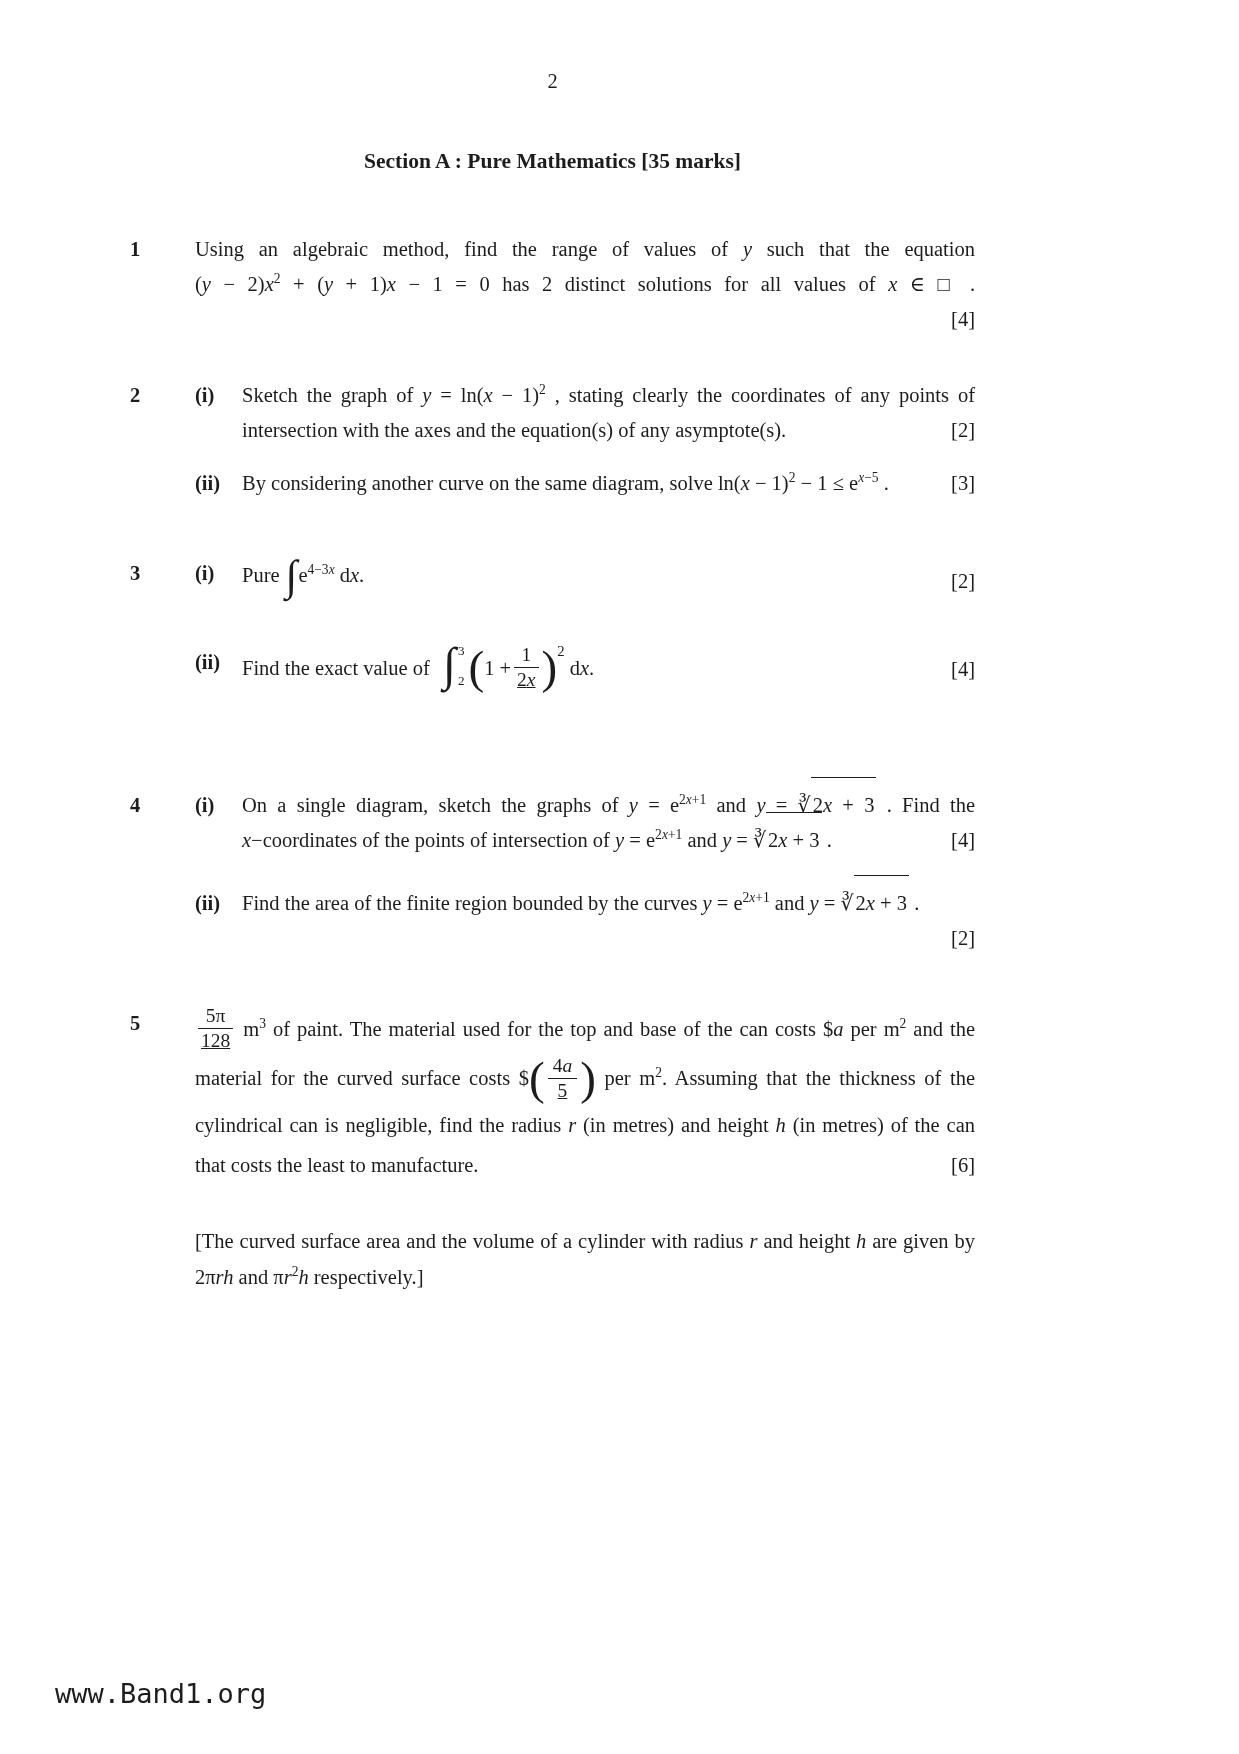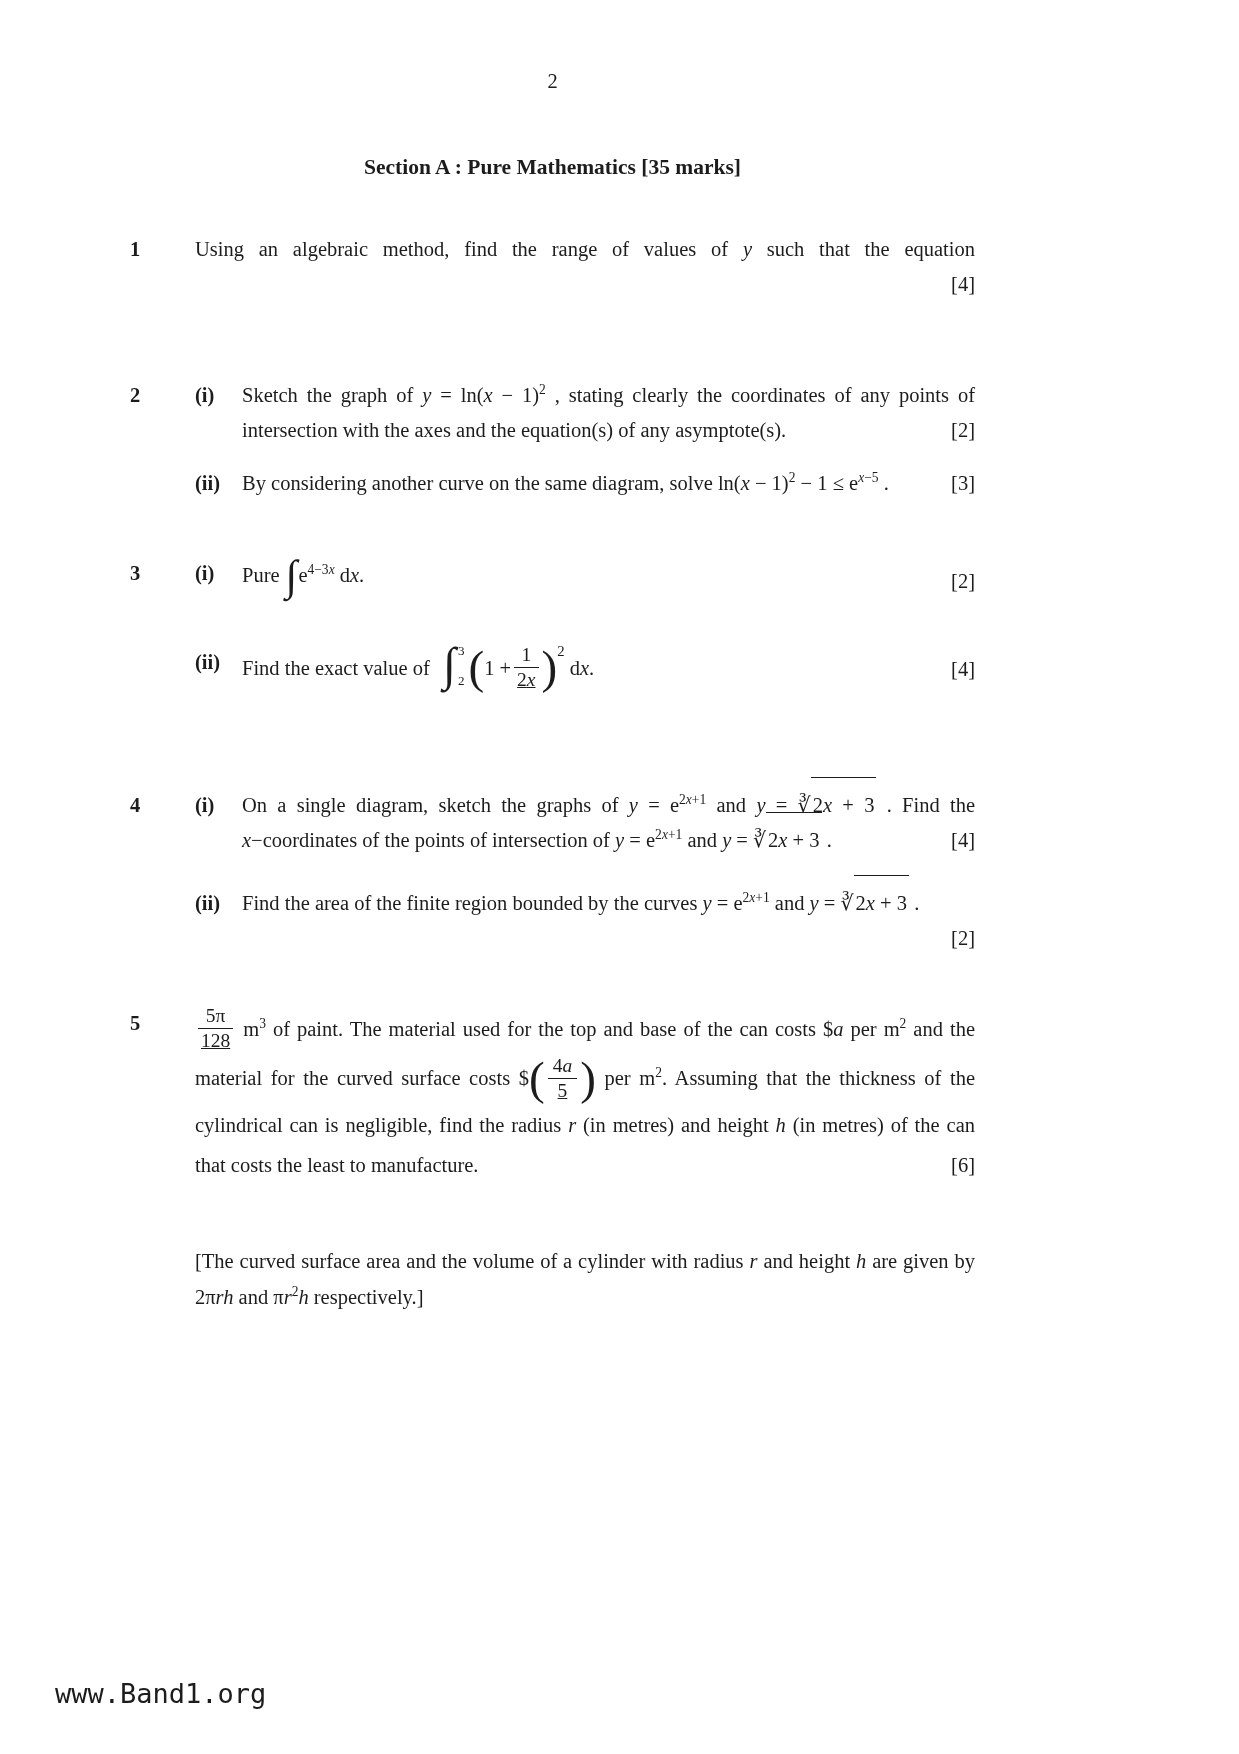--- a/index.html
+++ b/index.html
@@ -2,21 +2,21 @@
 <html><head>
 <meta charset="utf-8">
 <style>
   html,body{margin:0;padding:0;background:#ffffff;}
   .page{
     position:relative;width:1239px;height:1754px;background:#ffffff;color:#1c1c1c;
     font-family:"Liberation Serif","DejaVu Serif",serif;font-size:20.5px;line-height:35px;
     overflow:hidden;
   }
   .pageno{position:absolute;top:64px;left:130px;width:845px;text-align:center;}
-  .title{position:absolute;top:144px;left:130px;width:845px;text-align:center;font-weight:bold;font-size:21.5px;margin-top:6px;}
+  .title{position:absolute;top:144px;left:130px;width:845px;text-align:center;font-weight:bold;font-size:21.5px;}
   .q{position:absolute;left:130px;width:845px;display:flex;}
   .qnum{flex:0 0 65px;font-weight:bold;}
   .qcontent{flex:1;min-width:0;}
   .part{display:flex;}
   .plabel{flex:0 0 47px;font-weight:bold;}
   .ptext{flex:1;min-width:0;position:relative;text-align:justify;}
   .jspread{text-align:justify;text-align-last:justify;}
   .marksline{text-align:right;}
   .marks-br{position:absolute;right:0;bottom:0;}
   .mrow{flex:1;min-width:0;}
@@ -30,38 +30,39 @@
   .intsign{font-size:2.1em;line-height:1;vertical-align:middle;display:inline-block;margin:0 1px 0 6px;transform:translateY(-2px);}
   .intgrp{display:inline-flex;align-items:stretch;vertical-align:middle;margin:0 4px 0 8px;transform:translateY(-3px);}
   .intgrp .intsign{margin:0;font-size:2.3em;}
   .ilims{display:flex;flex-direction:column;justify-content:space-between;font-size:0.64em;line-height:1;padding:1px 0 3px 2px;}
   .bigp{font-size:2.3em;line-height:1;vertical-align:middle;display:inline-block;transform:translateY(-2px);}
   .pgrp{display:inline-flex;align-items:flex-start;vertical-align:middle;transform:translateY(-2px);}
   .pgrp .bigp{transform:none;}
   .pgrp .pw{font-size:0.72em;line-height:1;margin-top:0;}
   .ovl{border-top:1.5px solid #1c1c1c;padding:16px 2px;}
   .q5body{position:relative;text-align:justify;line-height:40px;}
-  .note{margin-top:58px;text-align:justify;line-height:36px;}
+  .note{margin-top:38px;text-align:justify;line-height:36px;}
   .footer{position:absolute;left:55px;top:1676px;font-family:"DejaVu Sans Mono","Liberation Mono",monospace;font-size:27px;}
   .gap18{margin-top:18px;}
   .gap46{margin-top:46px;}
   .gap28{margin-top:28px;}
 </style>
 </head>
 <body>
 
 <div class="page">
 
   <div class="pageno">2</div>
   <div class="title">Section A : Pure Mathematics [35 marks]</div>
 
   <div class="q" style="top:232px;">
     <div class="qnum">1</div>
     <div class="qcontent">
       <div class="jspread">Using an algebraic method, find the range of values of <i>y</i> such that the equation</div>
+      <div class="jspread">(<i>y</i> − 2)<i>x</i><sup>2</sup> + (<i>y</i> + 1)<i>x</i> − 1 = 0 has 2 distinct solutions for all values of <i>x</i> ∈ □ .</div>
       <div class="marksline">[4]</div>
     </div>
   </div>
 
   <div class="q" style="top:378px;">
     <div class="qnum">2</div>
     <div class="qcontent">
       <div class="part">
         <div class="plabel">(i)</div>
         <div class="ptext">

